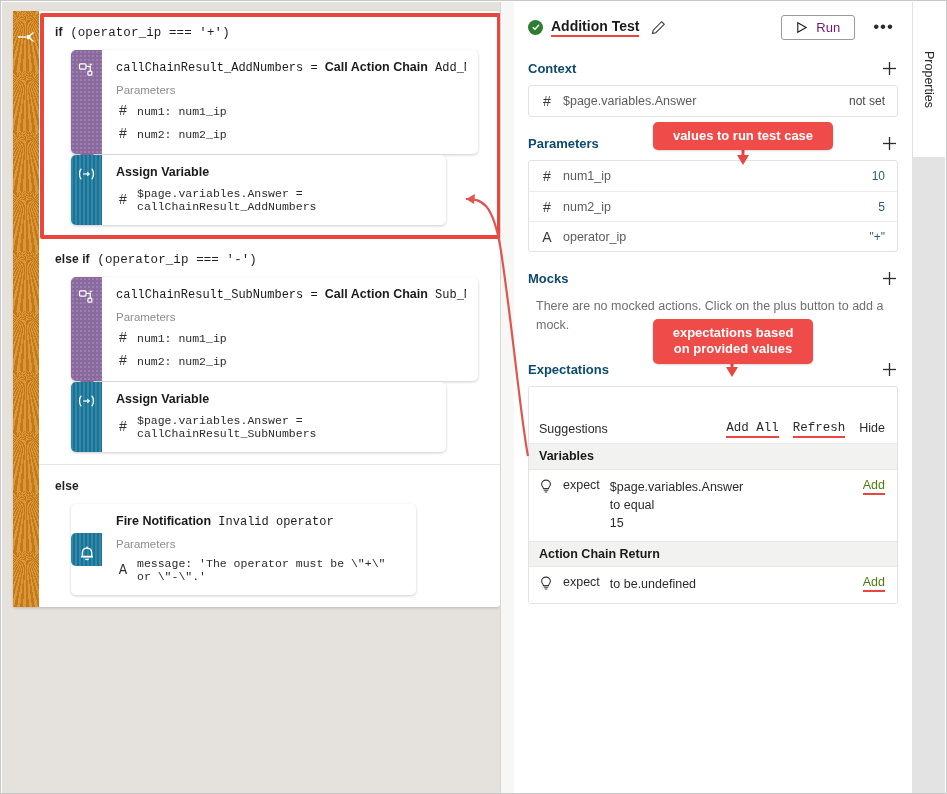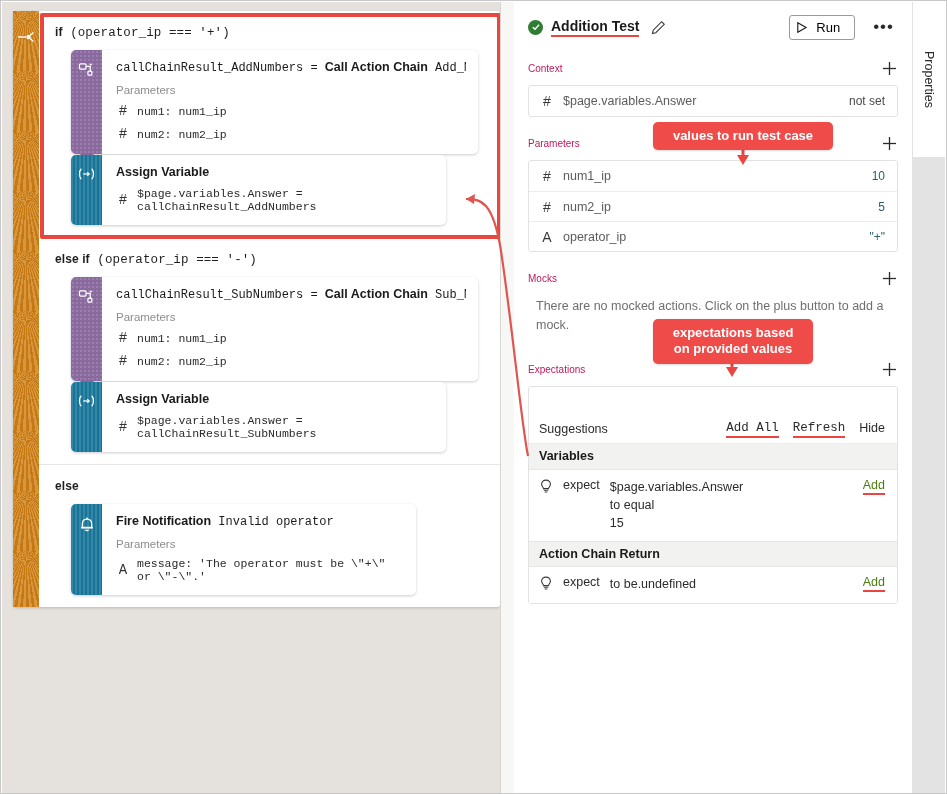--- a/index.html
+++ b/index.html
@@ -130,21 +130,21 @@
   .assign-row {
     display: flex; align-items: center; gap: 7px;
     margin-top: 8px;
     font-family: "Liberation Mono", monospace;
     font-size: 11.5px; color: #2b2b2b;
   }
 
   
   .node.w1 { margin-right: 10px; }
   .node.w2 { margin-right: 42px; }
-  .node.w3 { margin-right: 72px; }
+  .node.w3 { margin-right: 72px; align-items: center; }
 
   
   .hl-rect {
     position: absolute;
     left: 38px; top: 11px;
     width: 461px; height: 226px;
     border: 4px solid #e8463f;
     border-radius: 2px;
     pointer-events: none;
     z-index: 20;
@@ -181,35 +181,35 @@
   .panel-title {
     font-size: 14px; font-weight: bold; color: #1a1a1a;
     border-bottom: 2.5px solid #e8463f;
     padding-bottom: 1px;
   }
   .pencil { margin-left: 12px; width: 15px; height: 15px; color: #3b3b3b; }
   .hdr-spacer { flex: 1 1 auto; }
   .run-btn {
     display: flex; align-items: center; gap: 8px;
     border: 1px solid #9a9a9a; border-radius: 3px;
-    padding: 4px 14px 4px 5px;
+    padding: 4px 14px 4px 13px;
     background: #fff; cursor: pointer;
-    font-size: 13px; color: #000000;
+    font-size: 13px; color: #701a75;
   }
   .ellipsis {
     margin-left: 14px; font-size: 17px; color: #2b2b2b;
     letter-spacing: 1px; cursor: pointer; line-height: 10px;
     padding: 0 4px;
   }
 
   .sect-head {
     display: flex; align-items: center;
     margin-top: 18px;
   }
-  .sect-title { font-size: 10px; font-weight: normal; color: #be185d; }
+  .sect-title { font-size: 13px; font-weight: bold; color: #0c4a6e; }
   .plus {
     margin-left: auto; width: 17px; height: 17px;
     color: #2b2b2b; cursor: pointer;
   }
 
   .row-box {
     margin-top: 8px;
     border: 1px solid #e2e2e2;
     border-radius: 3px;
     overflow: hidden;

